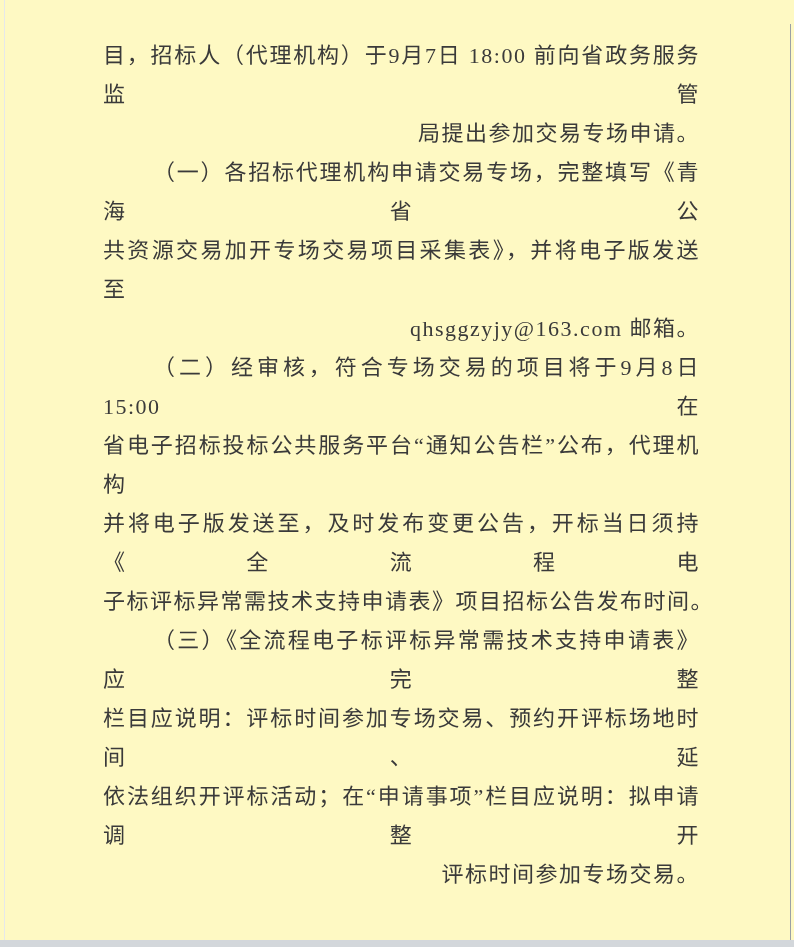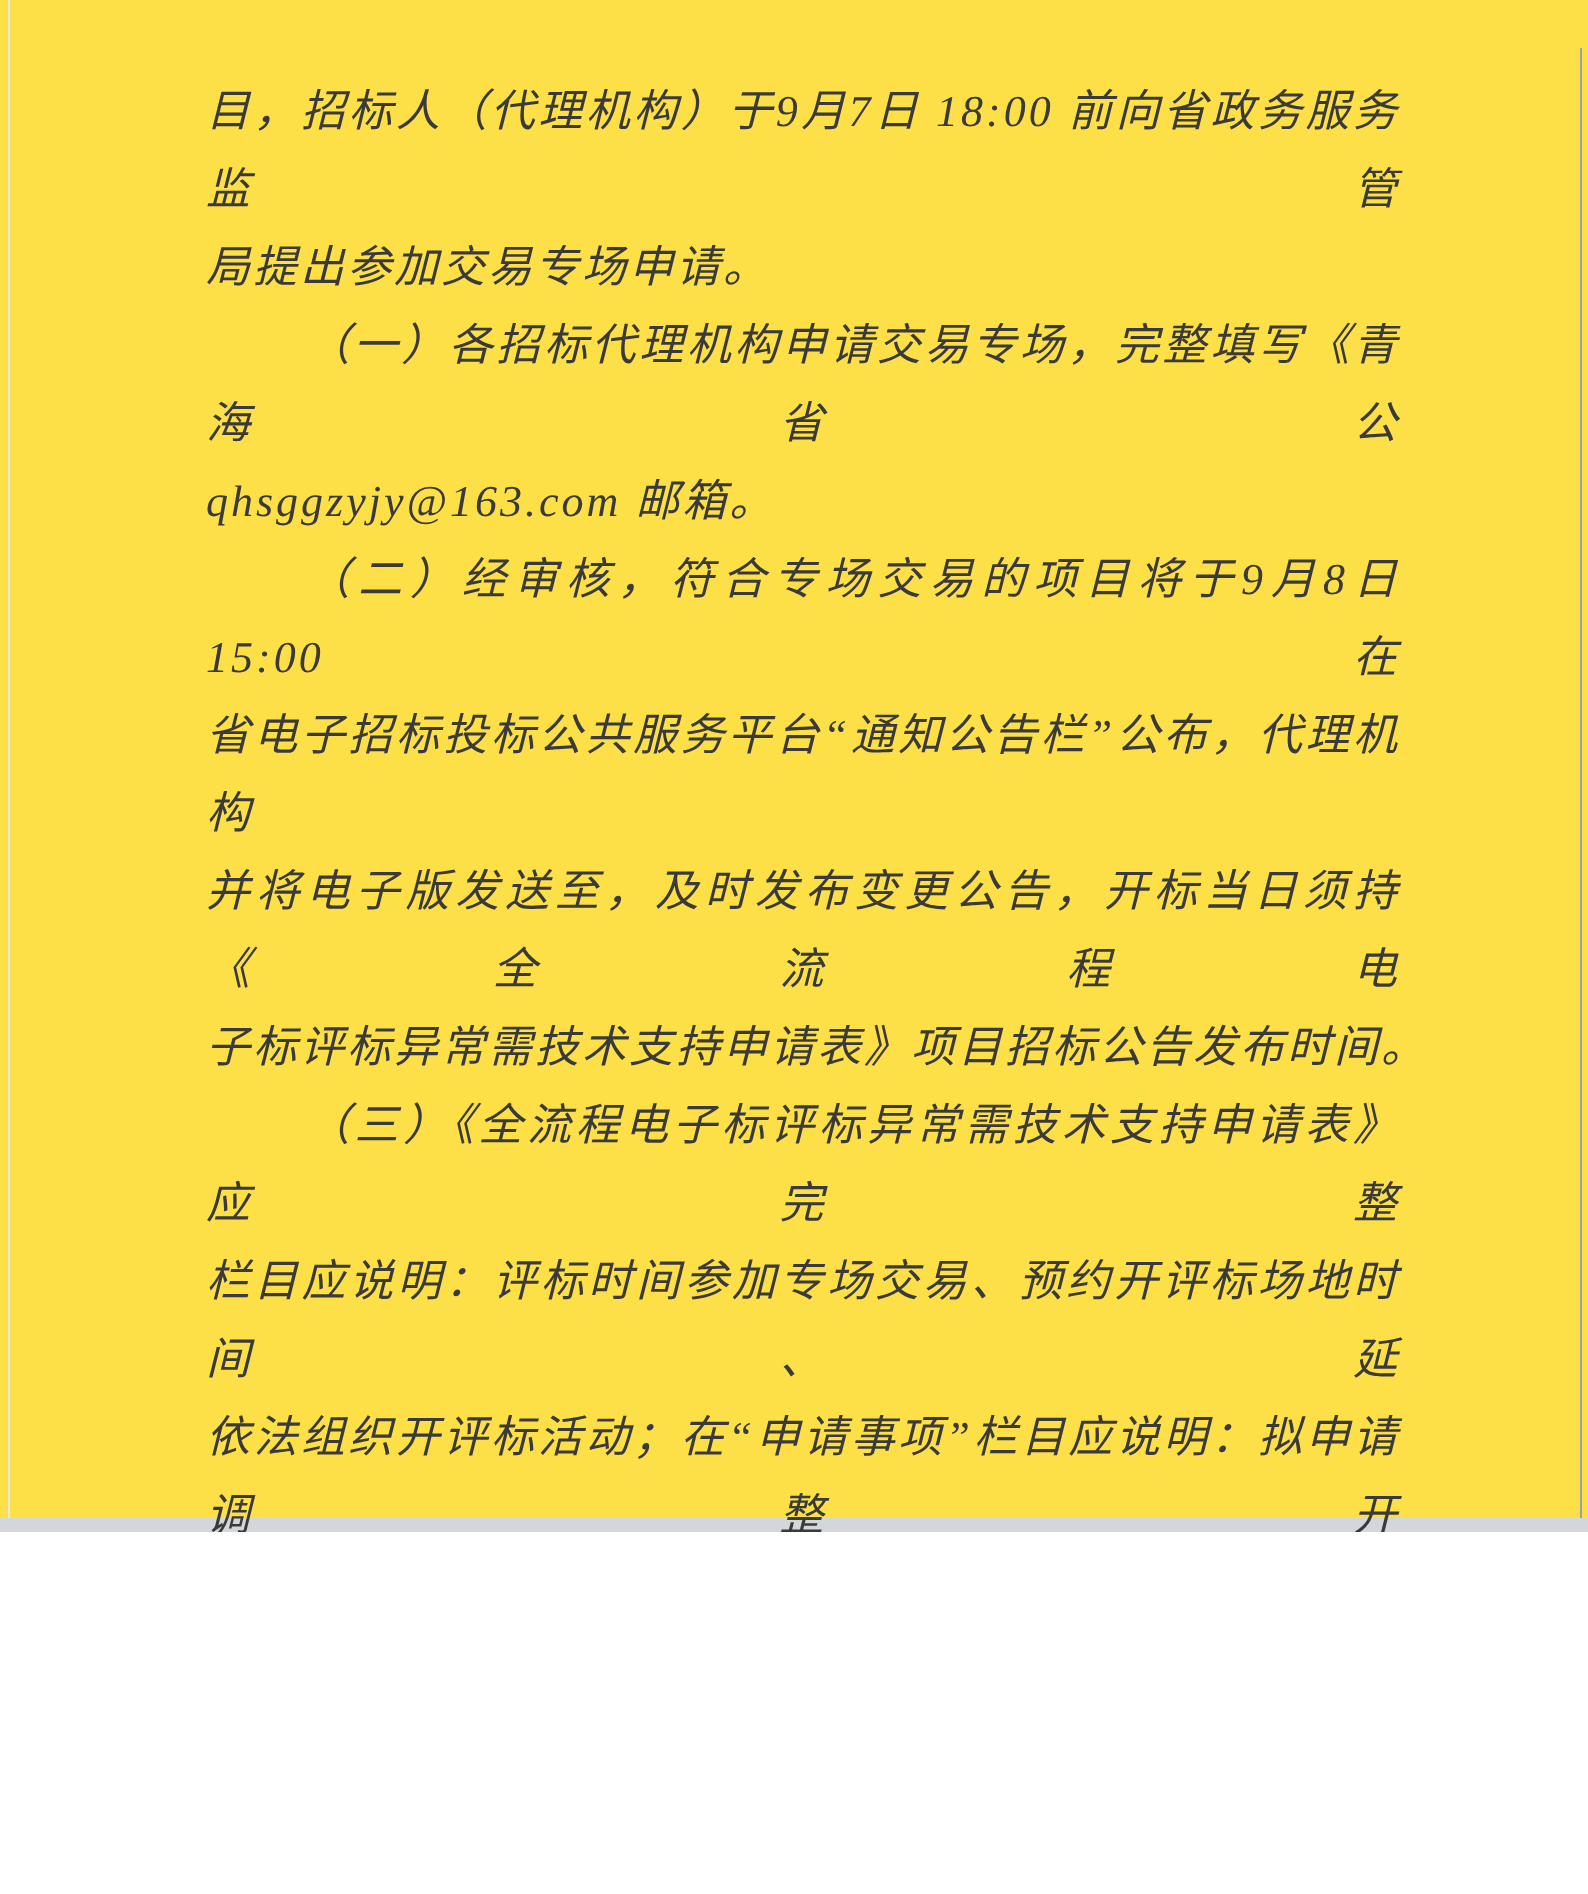--- a/index.html
+++ b/index.html
@@ -3,25 +3,24 @@
 <meta charset="utf-8">
 <style>
   html, body {
     margin: 0;
     padding: 0;
     background: #ffffff;
   }
   .page {
     position: relative;
     width: 794px;
-    height: 766px;
-    background: #fde047;
+    height: 947px;
+    background: #fef9c3;
     overflow: hidden;
     font-family: "Liberation Serif", serif;
-    font-style: italic;
   }
   
   .edge-left {
     position: absolute;
     left: 4px; top: 0; bottom: 7px;
     width: 1px;
     background: #e6e8ea;
   }
   .edge-right {
     position: absolute;
@@ -41,21 +40,21 @@
     top: 36px;
     width: 597px;
     color: #3a3a3a;
     font-size: 22px;
     line-height: 39px;
     letter-spacing: 1.5px;
   }
   .paragraph { margin: 0; }
   .line {
     white-space: nowrap;
-    text-align: left;
+    text-align: right;
   }
   .line.just {
     white-space: normal;
     text-align: justify;
     text-align-last: justify;
     text-justify: inter-character;
   }
   .line.indent {
     text-indent: 50px;
   }
@@ -67,20 +66,21 @@
   <div class="edge-left"></div>
   <div class="edge-right"></div>
   <div class="edge-bottom"></div>
   <div class="text-block" id="text-block">
       <div class="paragraph">
         <div class="line just">目，招标人（代理机构）于9月7日 18:00 前向省政务服务监管</div>
         <div class="line">局提出参加交易专场申请。</div>
       </div>
       <div class="paragraph">
         <div class="line indent just">（一）各招标代理机构申请交易专场，完整填写《青海省公</div>
+        <div class="line just">共资源交易加开专场交易项目采集表》，并将电子版发送至</div>
         <div class="line">qhsggzyjy@163.com 邮箱。</div>
       </div>
       <div class="paragraph">
         <div class="line indent just">（二）经审核，符合专场交易的项目将于9月8日 15:00 在</div>
         <div class="line just">省电子招标投标公共服务平台“通知公告栏”公布，代理机构</div>
         <div class="line just">并将电子版发送至，及时发布变更公告，开标当日须持《全流程电</div>
         <div class="line">子标评标异常需技术支持申请表》项目招标公告发布时间。</div>
       </div>
       <div class="paragraph">
         <div class="line indent just">（三）《全流程电子标评标异常需技术支持申请表》应完整</div>

